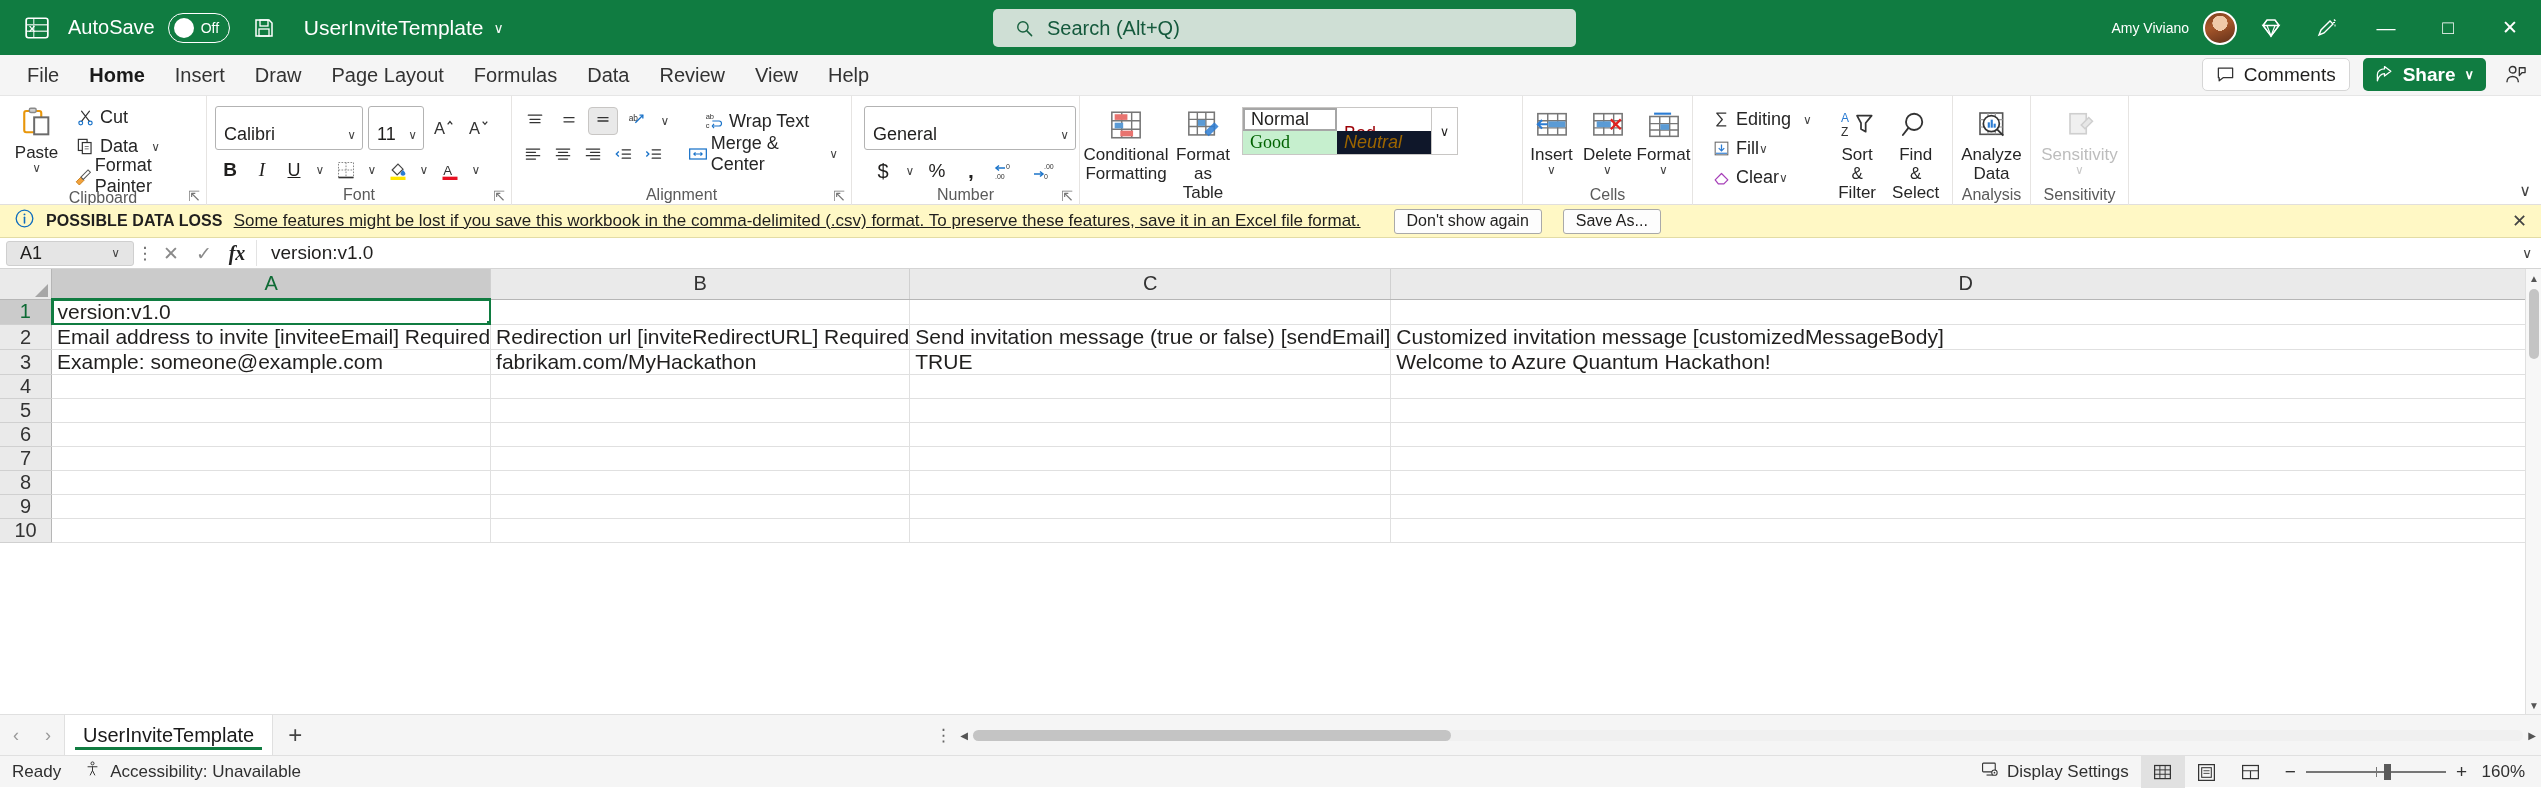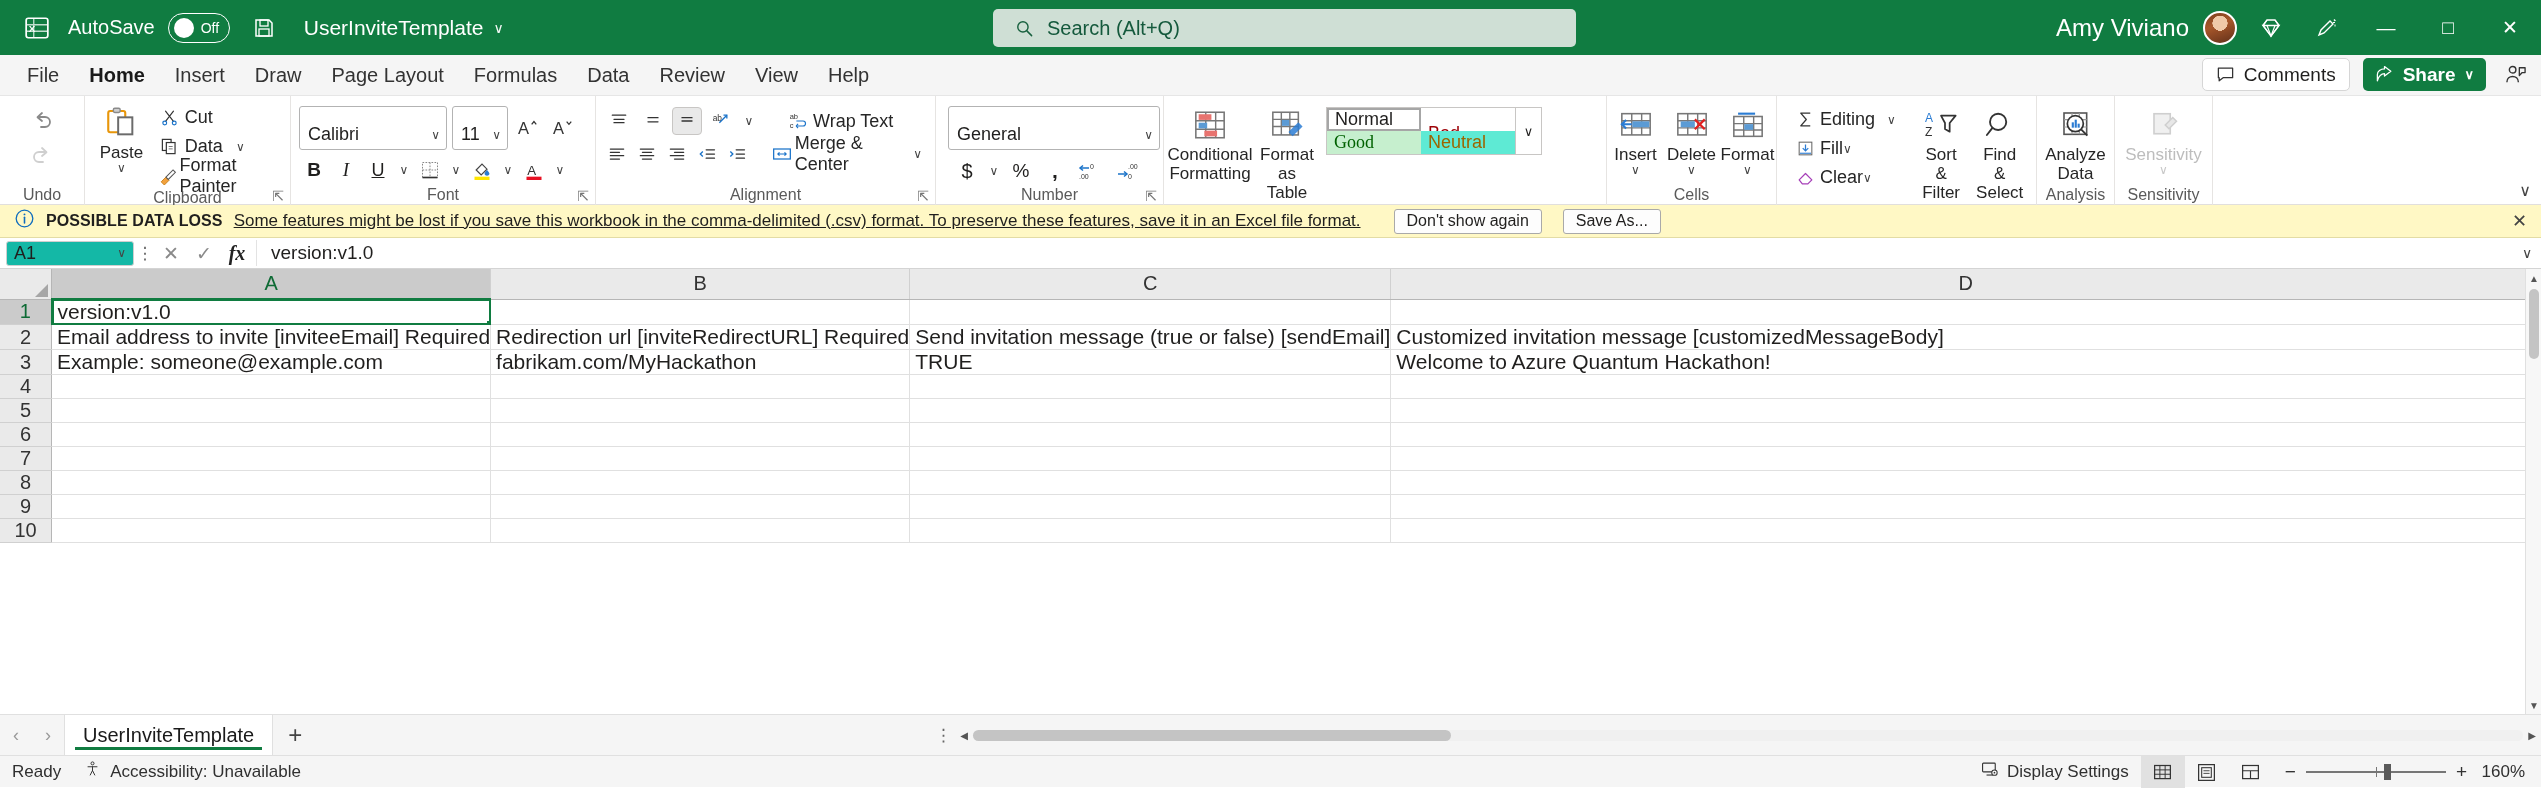--- a/index.html
+++ b/index.html
@@ -31,21 +31,21 @@
   .chev{ font-size:14px; opacity:.95; }
 
   .searchbox{
     position:absolute; left:993px; top:9px; width:583px; height:38px;
     background:#cfdfd5; border-radius:5px; display:flex; align-items:center; gap:13px;
     padding-left:22px; color:#1b5e3a; font-size:20px;
   }
   .searchbox .ph{ color:#14593c; }
 
   .tb-right{ position:absolute; right:0; top:0; height:55px; display:flex; align-items:center; }
-  .tb-user{ display:flex; align-items:center; gap:14px; font-size:24px; margin-right:6px;}
+  .tb-user{ display:flex; align-items:center; gap:14px; font-size:14px; margin-right:6px;}
   .avatar{
     width:34px;height:34px;border-radius:50%;
     background:
       radial-gradient(circle at 50% 34%, #f0c9a8 0 30%, rgba(0,0,0,0) 31%),
       linear-gradient(160deg,#7b3f1d 0%,#a8572a 40%,#61301a 100%);
     border:2px solid #fff; overflow:hidden;
   }
   .tb-icobtn{ width:56px;height:55px;display:flex;align-items:center;justify-content:center; }
   .wbtn{ width:62px;height:55px;display:flex;align-items:center;justify-content:center; font-size:19px;}
 
@@ -104,21 +104,21 @@
   .undo-ic{ width:38px;height:33px;display:flex;align-items:center;justify-content:center; }
 
   .stylebox{
     border:1px solid #c8c6c4; display:grid; grid-template-columns:94px 94px;
     grid-template-rows:23px 23px; gap:0; height:48px; margin-top:4px;
   }
   .scell{ font-size:18px; display:flex;align-items:center; padding-left:6px; border:1px solid transparent;}
   .scell.normal{ background:#fff; border:2px solid #a6a6a6; }
   .scell.bad{ background:#86efac; color:#9c0006;margin-top:24px; }
   .scell.good{ background:#c6efce; color:#006100;font-family:Liberation Serif, serif; }
-  .scell.neutral{ background:#5eead4; color:#9c6500; }
+  .scell.neutral{ background:#0f172a; color:#9c6500;font-style:italic; }
   .style-more{ border:1px solid #c8c6c4;border-left:none;width:26px;height:48px;margin-top:4px;
     display:flex;align-items:center;justify-content:center;font-size:13px;}
 
   .ribbon-collapse{ position:absolute; right:10px; bottom:4px; font-size:16px; color:#444; }
 
   
   .warnbar{
     height:33px; background:#fff8c5; border-bottom:1px solid #e3dca5;
     display:flex; align-items:center; padding-left:14px; gap:11px; font-size:17px; position:relative;
   }
@@ -126,22 +126,22 @@
   .warn-text{ text-decoration:underline; font-size:17px; }
   .warn-btn{
     height:25px; border:1px solid #a9a9a9; background:#fdfdfd; border-radius:3px;
     font-size:16px; display:flex;align-items:center;padding:0 12px;
   }
   .warn-close{ position:absolute; right:14px; font-size:18px; color:#444; }
 
   
   .fbar{ height:31px; display:flex; align-items:center; border-bottom:1px solid #d4d4d4; background:#fff;}
   .namebox{
-    width:128px;height:25px;margin-left:6px;border:1px solid #cfcfcf;border-radius:3px;background:#14b8a6;
-    display:flex;align-items:center;justify-content:space-between;padding:0 7px;font-size:18px;
+    width:128px;height:25px;margin-left:6px;border:1px solid #cfcfcf;border-radius:3px;background:#e5e5e5;
+    display:flex;align-items:center;justify-content:space-between;padding:0 13px;font-size:18px;
   }
   .fb-dots{ width:22px;text-align:center;color:#666;font-size:17px; }
   .fb-icos{ display:flex;align-items:center;gap:3px; }
   .fb-ic{ width:30px;height:26px;display:flex;align-items:center;justify-content:center;font-size:19px;color:#8a8a8a;}
   .fb-fx{ color:#222; font-style:italic; font-family:"Liberation Serif",serif; font-weight:bold; font-size:20px;}
   .fb-input{ flex:1;height:26px;display:flex;align-items:center;padding-left:14px;font-size:19px;
     border-left:1px solid #e3e3e3; margin-left:4px;}
   .fb-expand{ width:28px;text-align:center;color:#444;font-size:14px; }
 
   
@@ -315,39 +315,20 @@
           <circle cx="9" cy="7" r="3.4" fill="none" stroke="#333" stroke-width="1.5"></circle>
           <path d="M3 20c0-4 3-6 6-6s6 2 6 6" fill="none" stroke="#333" stroke-width="1.5"></path>
           <path d="M16 5h6v5h-3l-3 3z" fill="none" stroke="#333" stroke-width="1.4" stroke-linejoin="round"></path>
         </svg>
     </div>
   </div>
 </div>
 
 <div class="ribbon">
 
-  <div class="grp" style="width:84px">
-    <div class="grp-body" style="justify-content:center">
-      <div class="undo-col">
-        <div class="undo-ic">
-          <svg width="26" height="24" viewBox="0 0 24 24">
-              <path d="M9 7H15a5 5 0 010 10h-4" fill="none" stroke="#8a8a8a" stroke-width="1.8" stroke-linecap="round"></path>
-              <path d="M12 3L7.5 7.2 12 11" fill="none" stroke="#8a8a8a" stroke-width="1.8" stroke-linecap="round" stroke-linejoin="round"></path>
-            </svg>
-        </div>
-        <div class="undo-ic">
-          <svg width="26" height="24" viewBox="0 0 24 24">
-              <path d="M15 7H9a5 5 0 000 10h4" fill="none" stroke="#cfcfcf" stroke-width="1.8" stroke-linecap="round"></path>
-              <path d="M12 3l4.5 4.2L12 11" fill="none" stroke="#cfcfcf" stroke-width="1.8" stroke-linecap="round" stroke-linejoin="round"></path>
-            </svg>
-        </div>
-      </div>
-    </div>
-    <div class="grp-label">Undo</div>
-  </div>
 
   <div class="grp" style="width:206px">
     <div class="grp-body">
       <div class="bigbtn" style="width:66px">
         <span class="ic">
           <svg width="34" height="34" viewBox="0 0 24 24">
               <rect x="3" y="3.5" width="12" height="15" rx="1.4" fill="#fff" stroke="#e8960a" stroke-width="1.5"></rect>
               <rect x="6.6" y="1.6" width="4.8" height="3" rx="1" fill="#cfcfcf" stroke="#8a8a8a" stroke-width="1"></rect>
               <rect x="10" y="8" width="10" height="12" fill="#fff" stroke="#6b6b6b" stroke-width="1.4"></rect>
             </svg>

